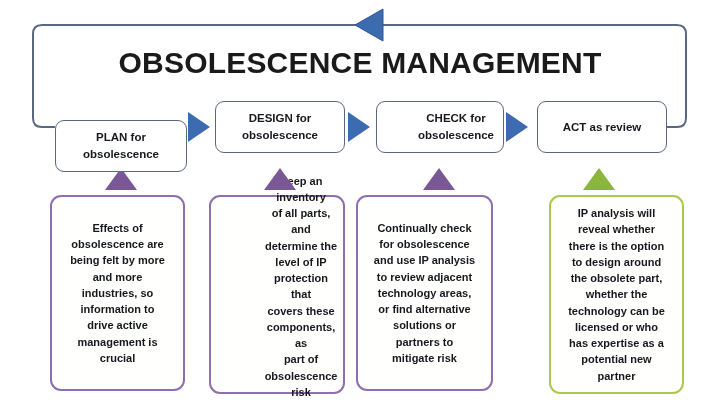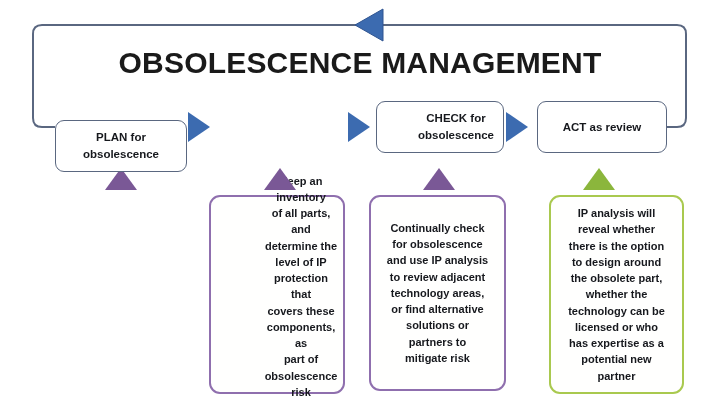--- a/index.html
+++ b/index.html
@@ -123,57 +123,72 @@
     font-weight: bold;
     line-height: 1.48;
     color: #16181d;
     text-align: center;
     padding: 4px 9px;
     white-space: pre-line;
   }
 
   .card-1 { left: 50px;  top: 195px; width: 135px; height: 196px; }
   .card-2 { left: 209px; top: 195px; width: 136px; height: 199px; }
-  .card-3 { left: 369px; top: 195px; width: 137px; height: 196px; }
+  .card-3 { left: 356px; top: 195px; width: 137px; height: 196px; }
   .card-4 { left: 530px; top: 195px; width: 135px; height: 199px; }
 
 </style>
 </head>
 <body>
 
 <div id="diagram">
 
   <svg class="loop-svg" viewBox="0 0 720 404">
     <path d="M 55 127 L 42 127 Q 33 127 33 118 L 33 34 Q 33 25 42 25 L 677 25 Q 686 25 686 34 L 686 118 Q 686 127 677 127 L 667 127" fill="none" stroke="#5a6780" stroke-width="2"></path>
     <polygon points="355,25 383,9 383,41" fill="#3c6bb0" stroke="#2f5490" stroke-width="1"></polygon>
   </svg>
 
   <div class="title">OBSOLESCENCE MANAGEMENT</div>
 
   <div class="stage-box stage-1">
     <span class="stage-label">PLAN for
 obsolescence</span>
   </div>
+  <div class="stage-box stage-2">
+    <span class="stage-label">DESIGN for
+obsolescence</span>
+  </div>
   <div class="stage-box stage-3">
     <span class="stage-label">CHECK for
 obsolescence</span>
   </div>
   <div class="stage-box stage-4">
     <span class="stage-label">ACT as review</span>
   </div>
 
   <div class="blue-arrow ba-1"></div>
   <div class="blue-arrow ba-2"></div>
   <div class="blue-arrow ba-3"></div>
 
   <div class="up-tri tri-1" style="border-bottom: 22px solid rgb(122, 88, 150);"></div>
   <div class="up-tri tri-2" style="border-bottom: 22px solid rgb(122, 88, 150);"></div>
   <div class="up-tri tri-3" style="border-bottom: 22px solid rgb(122, 88, 150);"></div>
   <div class="up-tri tri-4" style="border-bottom: 22px solid rgb(139, 182, 60);"></div>
 
+  <div class="card card-1" style="border-color: rgb(143, 111, 174);">
+    <span class="card-text">Effects of
+obsolescence are
+being felt by more
+and more
+industries, so
+information to
+drive active
+management is
+crucial</span>
+  </div>
   <div class="card card-2" style="border-color: rgb(143, 111, 174); padding-left: 48px;">
     <span class="card-text">Keep an inventory
 of all parts, and
 determine the
 level of  IP
 protection that
 covers these
 components, as
 part of
 obsolescence risk

